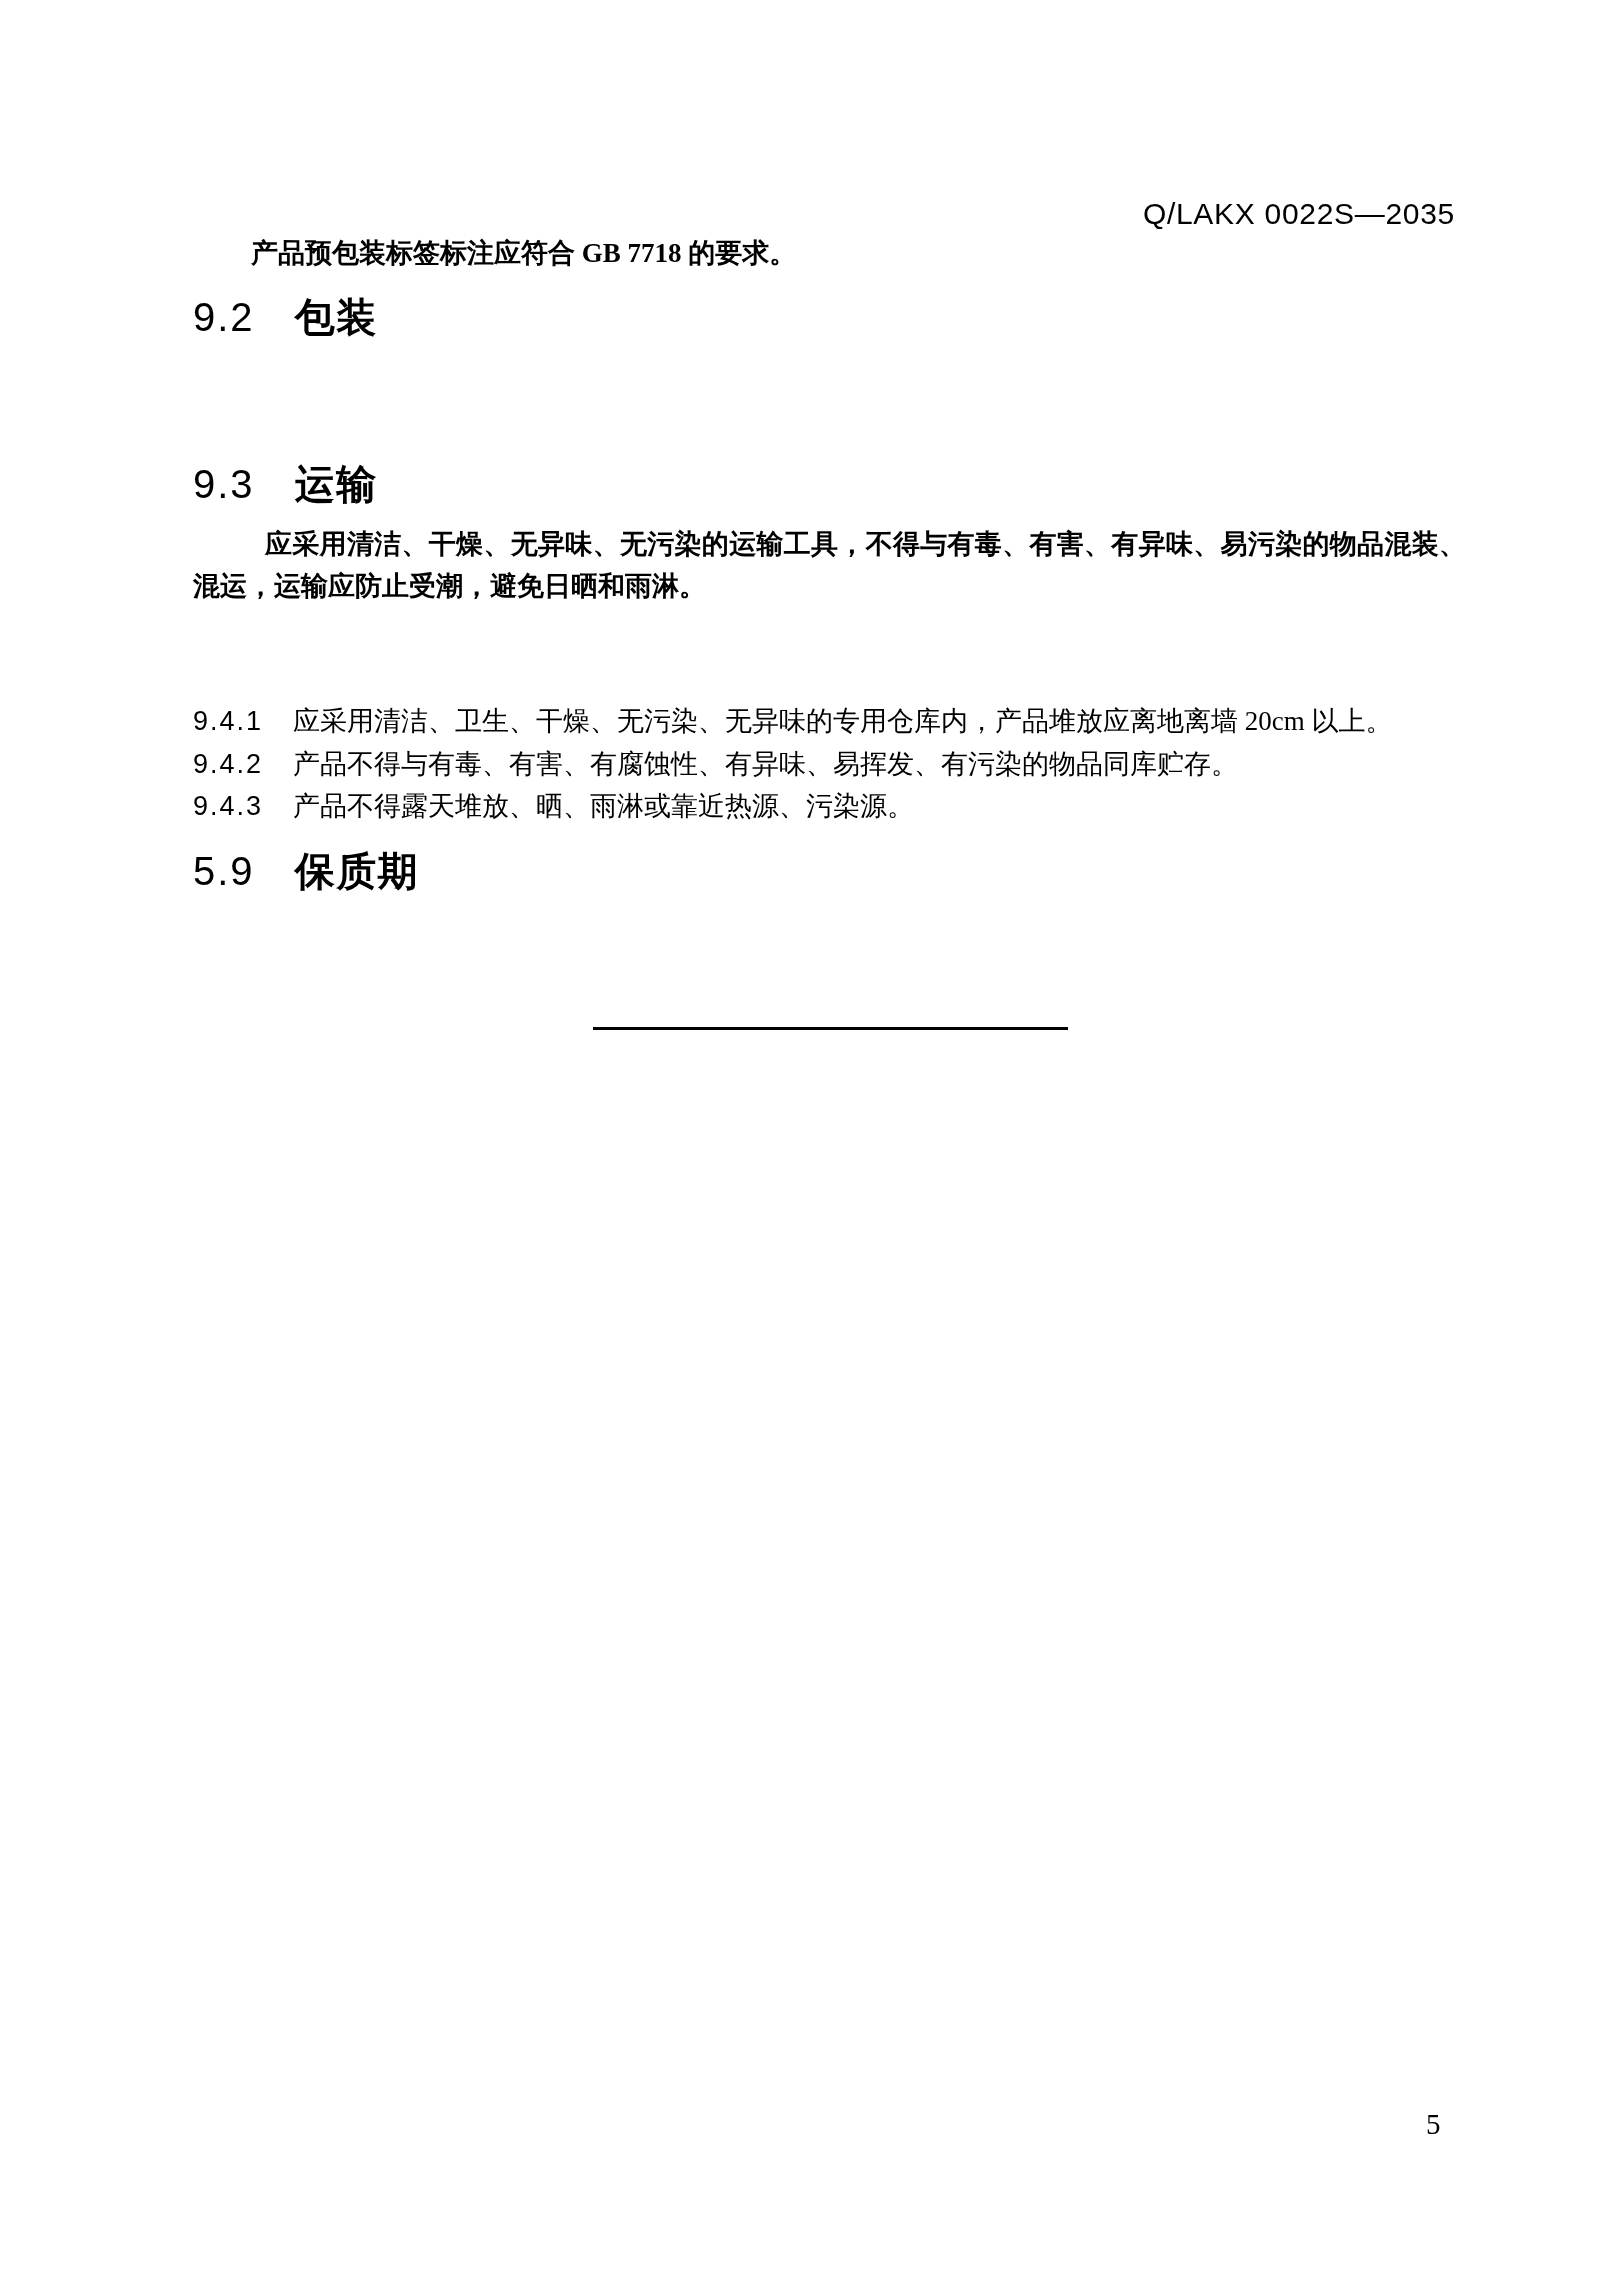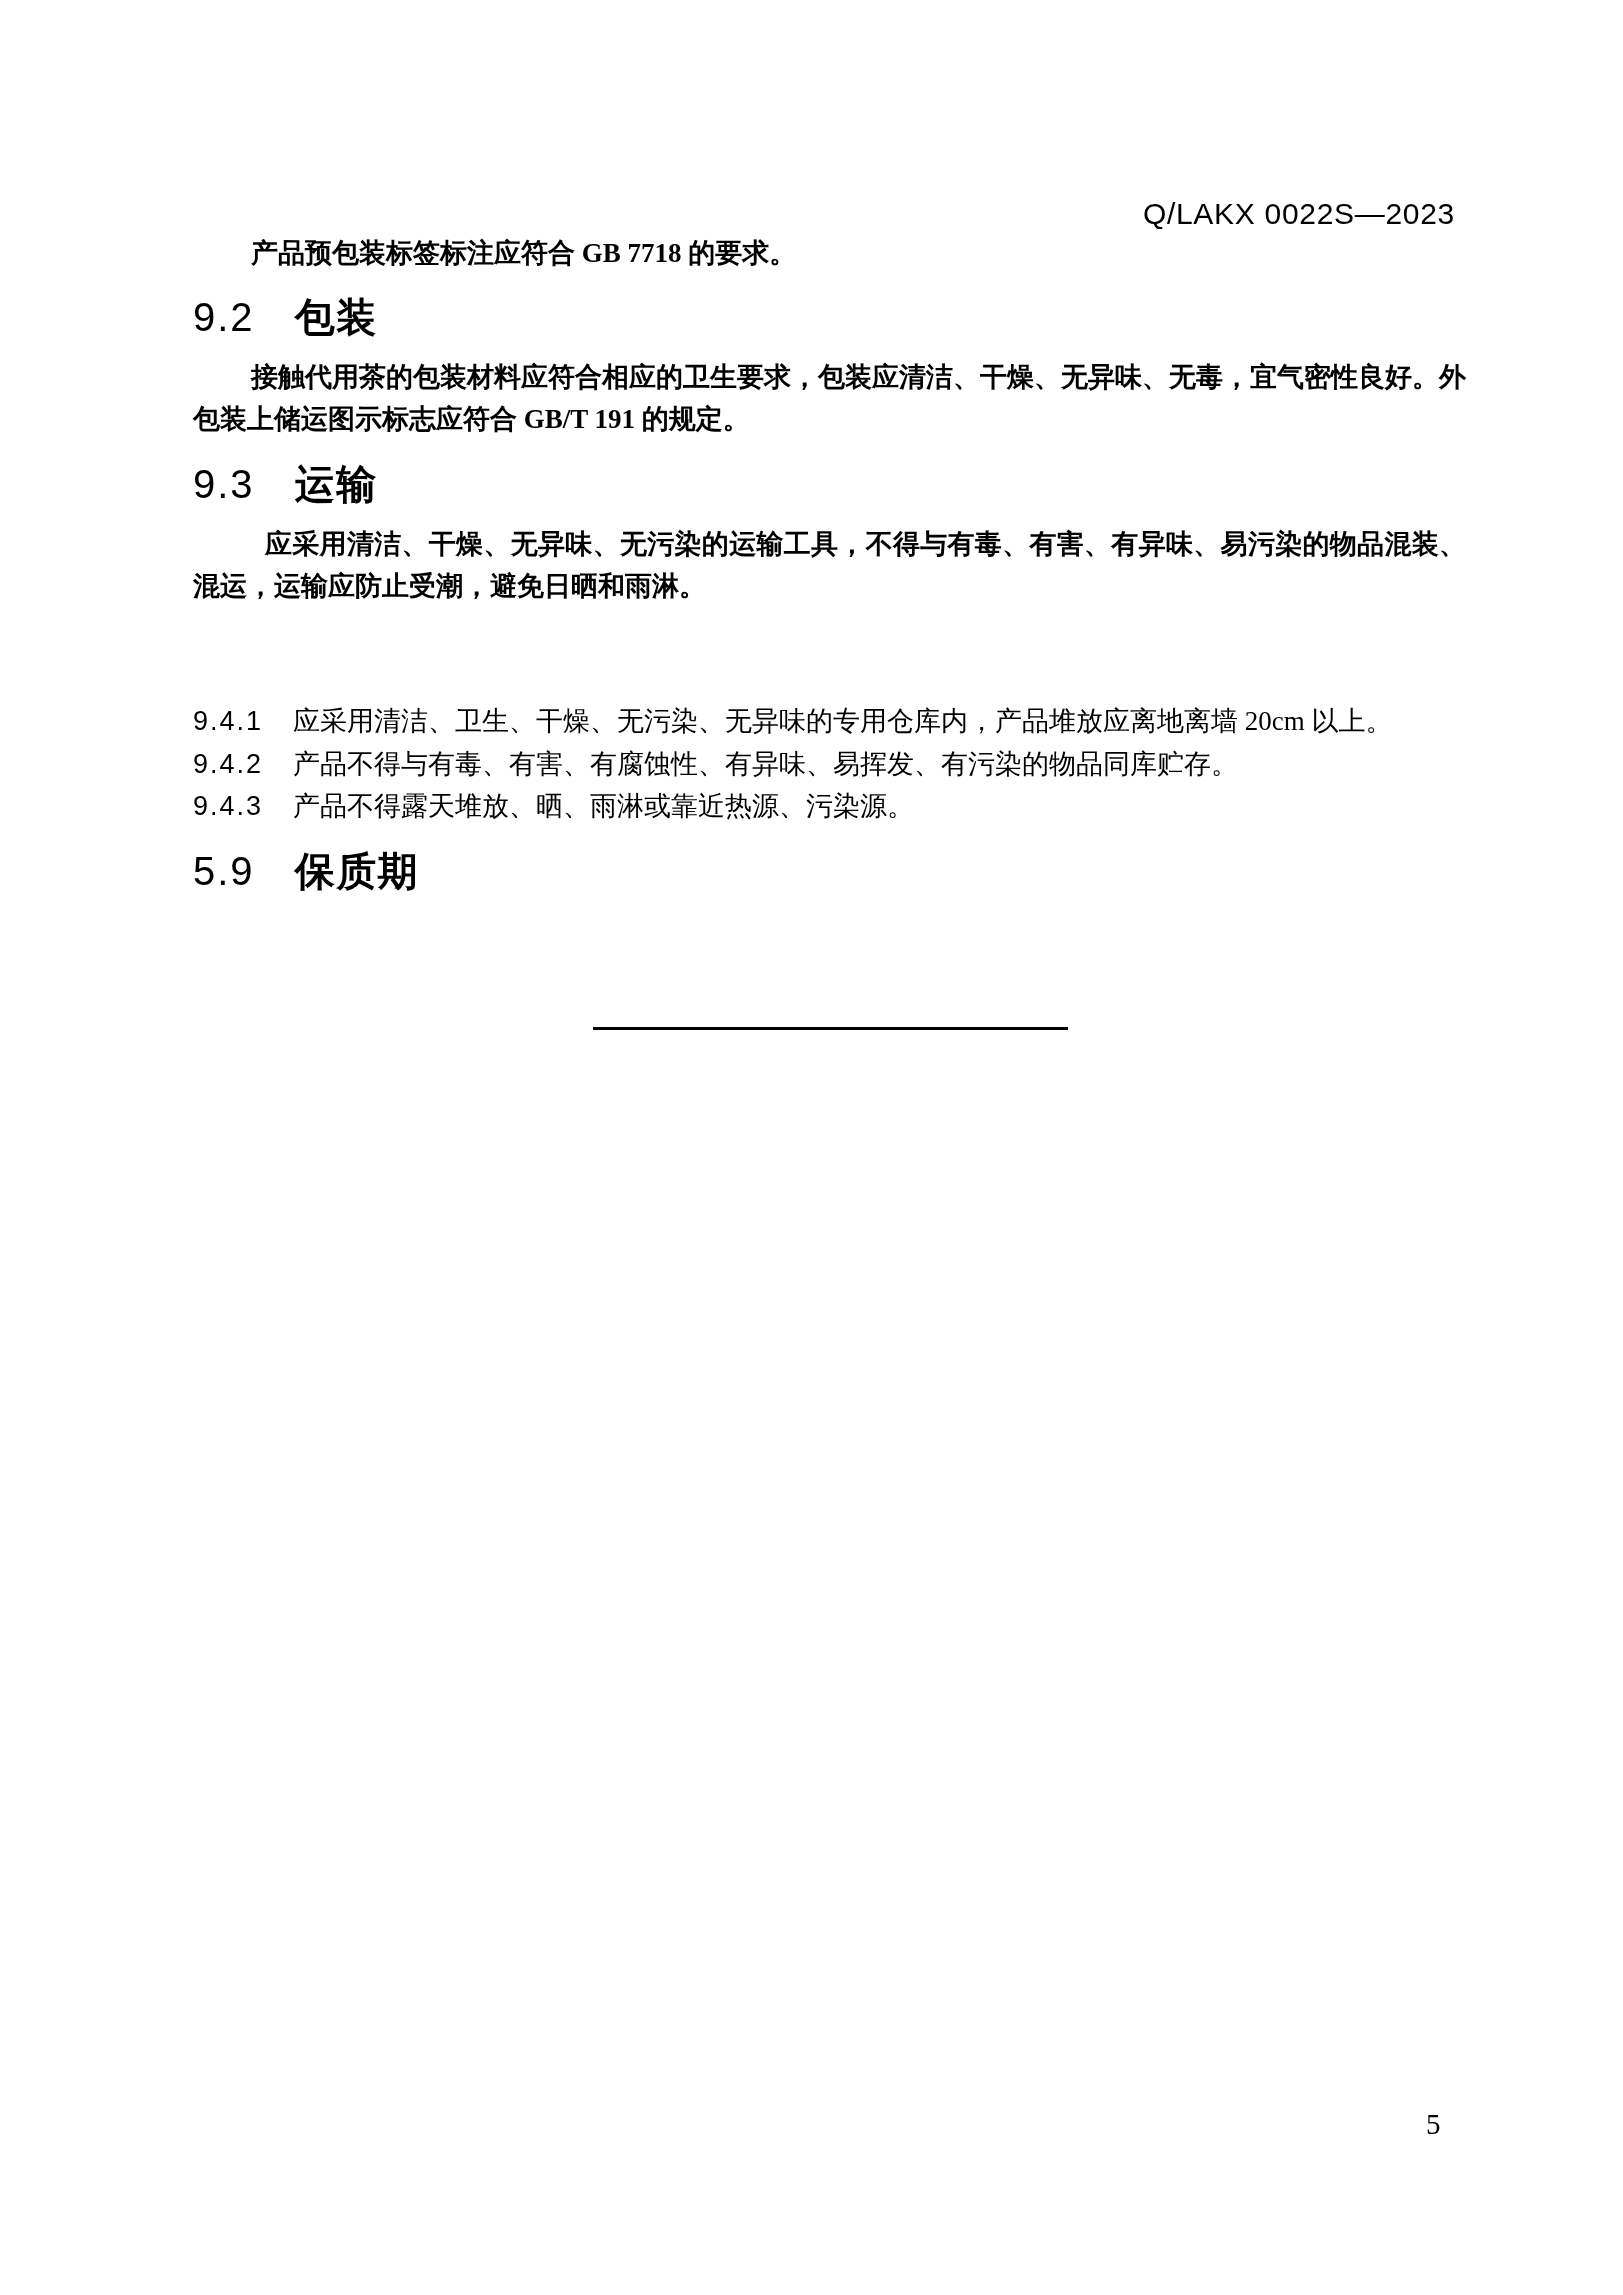--- a/index.html
+++ b/index.html
@@ -106,29 +106,28 @@
   .pos-c942  { top: 743px; }
   .pos-c943  { top: 785px; }
   .pos-h95   { top: 852px; }
   .pos-p95   { top: 916px; }
 </style>
 </head>
 <body>
 
 <div class="page">
 
-  <div class="header-code">Q/LAKX 0022S—2023</div>
+  <div class="header-code">Q/LAKX 0022S—2035</div>
 
   <p class="block body-par pos-intro">产品预包装标签标注应符合 GB 7718 的要求。</p>
 
   <h2 class="heading pos-h92">
     <span class="h-num">9.2</span>
     <span class="h-title">包装</span>
   </h2>
-  <p class="block body-par pos-p92">接触代用茶的包装材料应符合相应的卫生要求，包装应清洁、干燥、无异味、无毒，宜气密性良好。外包装上储运图示标志应符合 GB/T 191 的规定。</p>
 
   <h2 class="heading pos-h93">
     <span class="h-num">9.3</span>
     <span class="h-title">运输</span>
   </h2>
   <p class="block body-par wide-indent pos-p93">应采用清洁、干燥、无异味、无污染的运输工具，不得与有毒、有害、有异味、易污染的物品混装、混运，运输应防止受潮，避免日晒和雨淋。</p>
 
 
   <p class="block clause pos-c941">
     <span class="clause-num">9.4.1</span><span class="clause-text">应采用清洁、卫生、干燥、无污染、无异味的专用仓库内，产品堆放应离地离墙 20cm 以上。</span>

